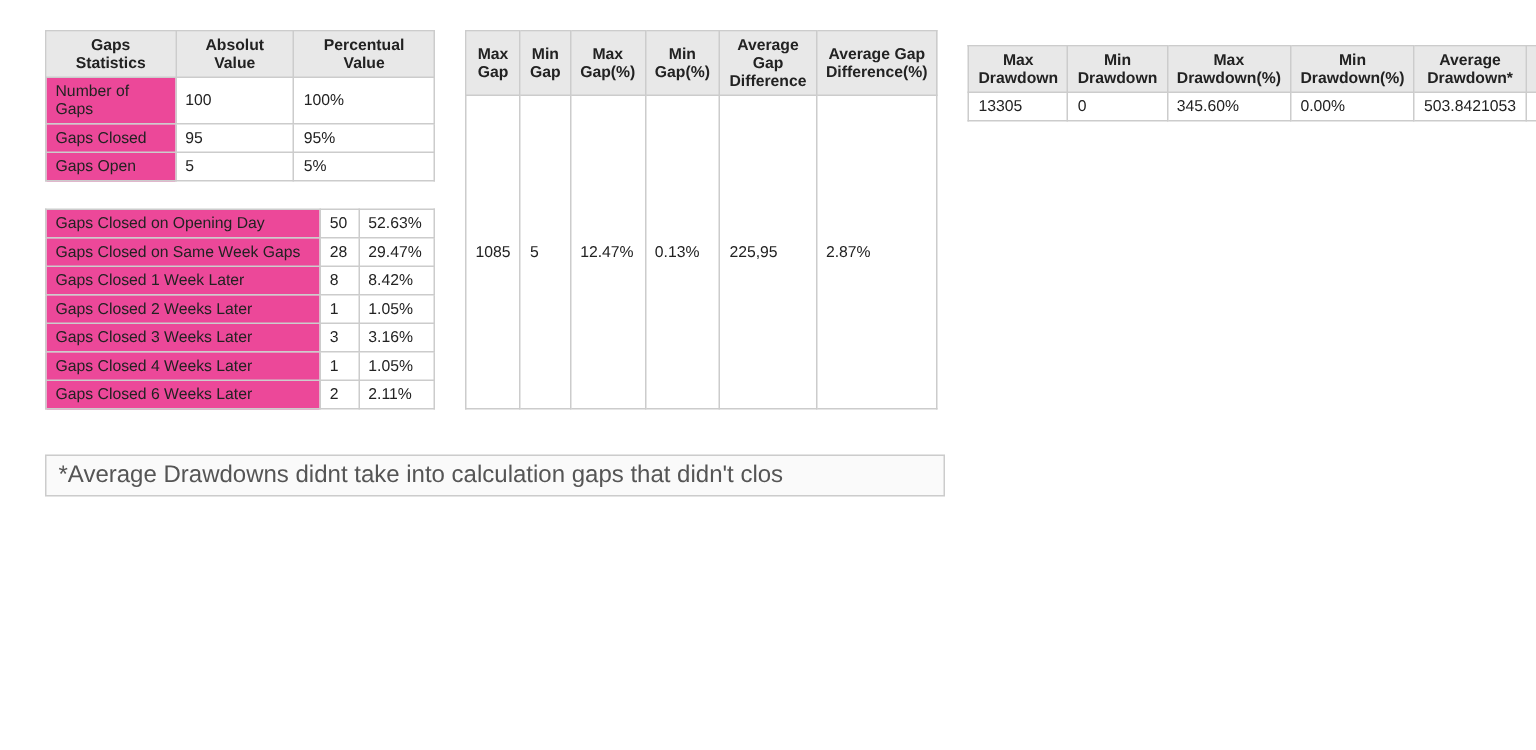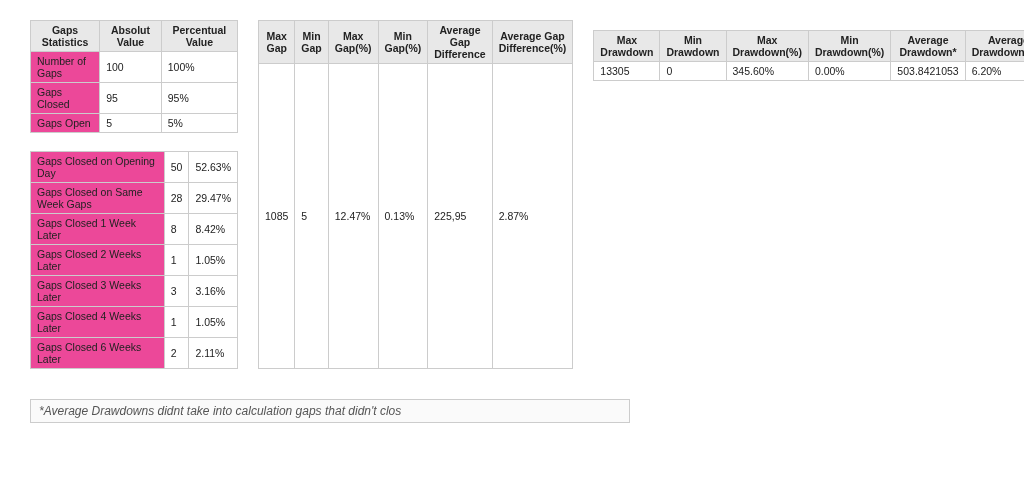--- a/index.html
+++ b/index.html
@@ -12,21 +12,21 @@
       min-height: 500px;
       padding: 10px;
     }
     .main-layout {
       display: flex;
       flex-direction: row;
       gap: 20px;
       padding: 10px 20px;
     }
     .left-panel {
-      width: 208px;
+      width: 260px;
       flex-shrink: 0;
     }
     .right-panel {
       flex: 1;
       display: flex;
       flex-direction: row;
       gap: 20px;
     }
     table {
       border-collapse: collapse;
@@ -50,26 +50,25 @@
     td.value-cell {
       text-align: left;
     }
     .section-gap {
       margin-top: 18px;
     }
     .footnote {
       margin-top: 20px;
       padding: 4px 8px;
       border: 1px solid #ccc;
-      font-size: 12px;
+      font-size: 16px;
       color: #555;
       background: #fafafa;
       max-width: 600px;
       margin-left: 20px;
-      font-style: italic;
     }
   </style>
 </head>
 <body>
 
 <div class="main-layout">
 
   <div class="left-panel">
 
     <table>

